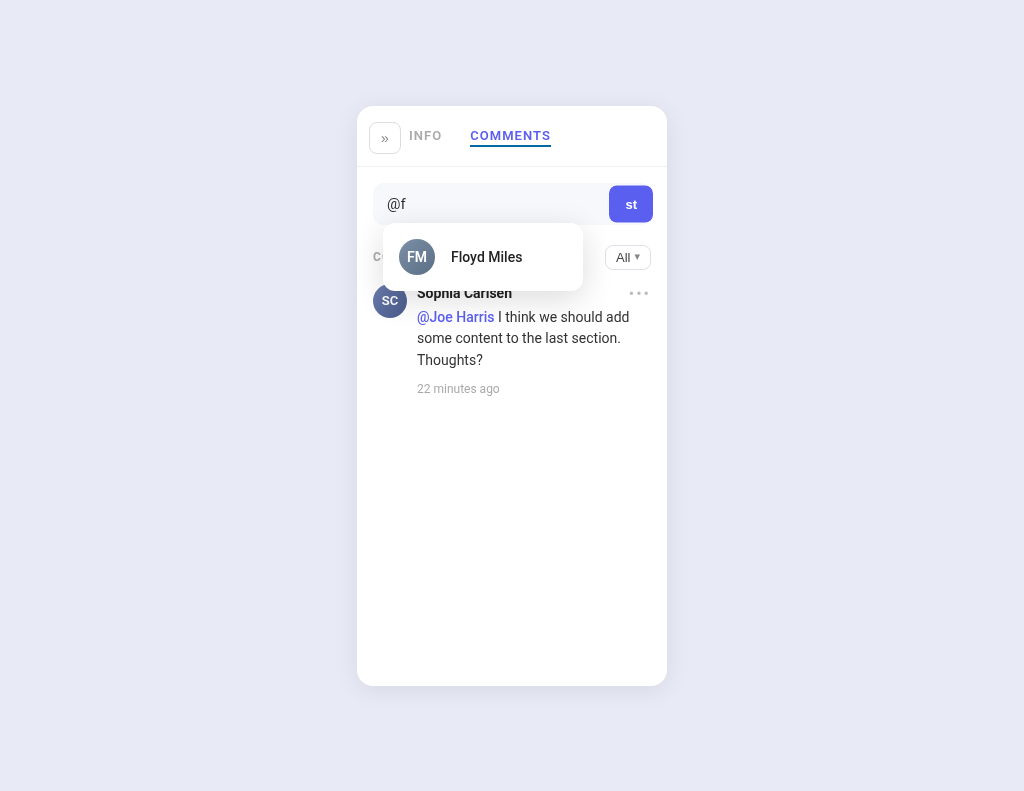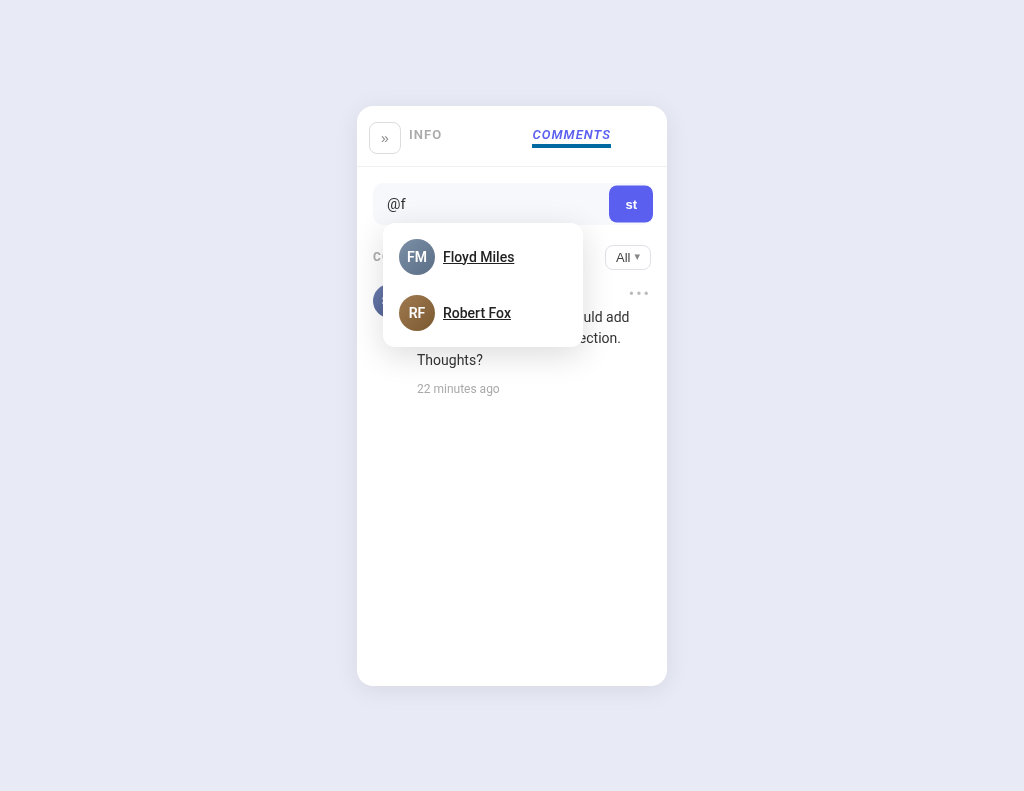--- a/index.html
+++ b/index.html
@@ -41,39 +41,38 @@
       display: flex;
       align-items: center;
       justify-content: center;
       cursor: pointer;
       color: #888;
       font-size: 14px;
     }
 
     .tabs {
       display: flex;
-      gap: 14px;
+      gap: 28px;
       flex: 1;
-      justify-content: space-between;
+      justify-content: flex-start;
     }
 
     .tab {
       font-size: 13px;
       font-weight: 600;
       letter-spacing: 0.08em;
       color: #aaa;
       padding-bottom: 2px;
       cursor: pointer;
       text-transform: uppercase;
     }
 
     .tab.active {
       color: #5b5fef;
-      border-bottom: 4px solid #0369a1;
-      font-style: italic;
+      border-bottom: 2px solid #0369a1;
     }
 
     .panel-body {
       padding: 16px;
       position: relative;
     }
 
     .comment-input-area {
       background: #f7f8fc;
       border-radius: 10px;
@@ -118,21 +117,21 @@
       border-radius: 12px;
       box-shadow: 0 8px 32px rgba(0,0,0,0.14);
       z-index: 100;
       width: 200px;
       padding: 6px 0;
     }
 
     .dropdown-item {
       display: flex;
       align-items: center;
-      gap: 8px;
+      gap: 16px;
       padding: 10px 16px;
       cursor: pointer;
       transition: background 0.15s;
     }
 
     .avatar {
       width: 36px;
       height: 36px;
       border-radius: 50%;
       overflow: hidden;
@@ -162,21 +161,20 @@
 
     .avatar-floyd { background: linear-gradient(135deg, #7b8fa6, #5a6e85); }
     .avatar-robert { background: linear-gradient(135deg, #a07850, #7a5a30); }
     .avatar-courtney { background: linear-gradient(135deg, #c0392b, #8e2218); }
     .avatar-sophia { background: linear-gradient(135deg, #6b7db0, #4a5a8a); }
 
     .dropdown-name {
       font-size: 14px;
       color: #222;
       font-weight: 500;
-      text-decoration: underline;
     }
 
     .comments-section {
       margin-top: 20px;
       padding: 0 0;
     }
 
     .comments-header {
       display: flex;
       align-items: center;
@@ -285,26 +283,20 @@
         <button class="post-btn">st</button>
       </div>
     </div>
 
     <div class="dropdown">
       <div class="dropdown-item">
         <div class="avatar avatar-floyd">
           <span>FM</span>
         </div>
         <span class="dropdown-name">Floyd Miles</span>
-      </div>
-      <div class="dropdown-item">
-        <div class="avatar avatar-robert">
-          <span>RF</span>
-        </div>
-        <span class="dropdown-name">Robert Fox</span>
       </div>
     </div>
 
     <div class="comments-section">
       <div class="comments-header">
         <span class="comments-label">COMMENTS (1)</span>
         <button class="filter-btn">
           <span>All</span>
           <span class="filter-chevron">▾</span>
         </button>

